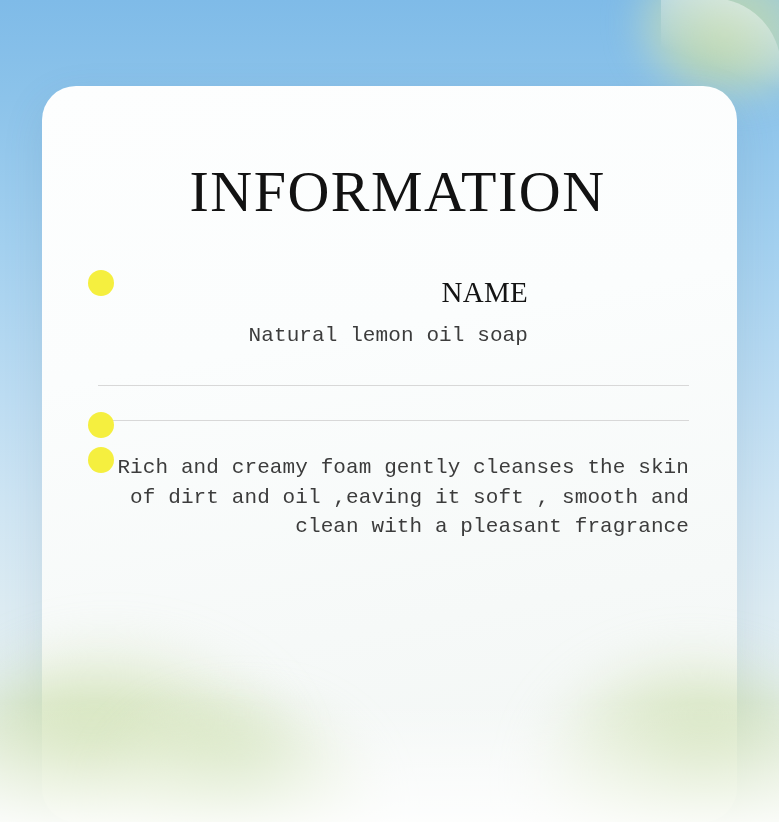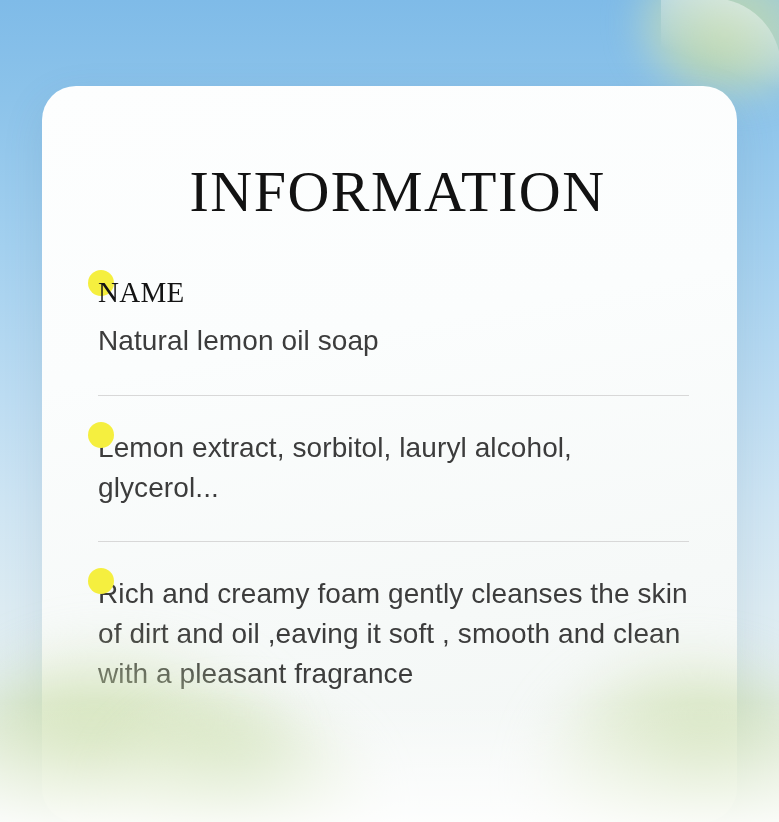--- a/index.html
+++ b/index.html
@@ -111,20 +111,21 @@
 
   .fields {
     position: absolute;
     left: 56px;
     right: 48px;
     top: 190px;
   }
 
   .row {
     position: relative;
+    text-align: right;
   }
 
   .field {
     position: relative;
   }
 
   .dot {
     position: absolute;
     width: 26px;
     height: 26px;
@@ -142,22 +143,22 @@
     font-size: 29px;
     color: #141414;
     letter-spacing: 0.3px;
     line-height: 1;
     padding-top: 2px;
     display: inline-block;
   }
 
   .field-value {
     margin-top: 14px;
-    font-family: Liberation Sans, sans-serif;
-    font-size: 28px;
+    font-family: Liberation Mono, monospace;
+    font-size: 21px;
     color: #3c3c3c;
     line-height: 1.42;
     letter-spacing: 0.1px;
   }
 
   .two-col {
     display: flex;
   }
   .col-left { width: 430px; }
   .col-right { flex: 1; }
@@ -189,21 +190,20 @@
           <span class="dot"></span>
           <span class="field-label">NAME</span>
           <div class="field-value">Natural lemon oil soap</div>
         </div>
       </div>
 
       <div class="divider"></div>
 
       <div class="row field">
         <span class="dot"></span>
-        <div class="field-value value-wide">Lemon extract, sorbitol,  lauryl alcohol, glycerol...</div>
       </div>
 
       <div class="divider"></div>
 
       <div class="row field">
         <span class="dot"></span>
         <div class="field-value value-wide">Rich and creamy foam gently cleanses the skin of dirt and oil ,eaving it soft , smooth and clean with a pleasant fragrance</div>
       </div>
 
     </div>

